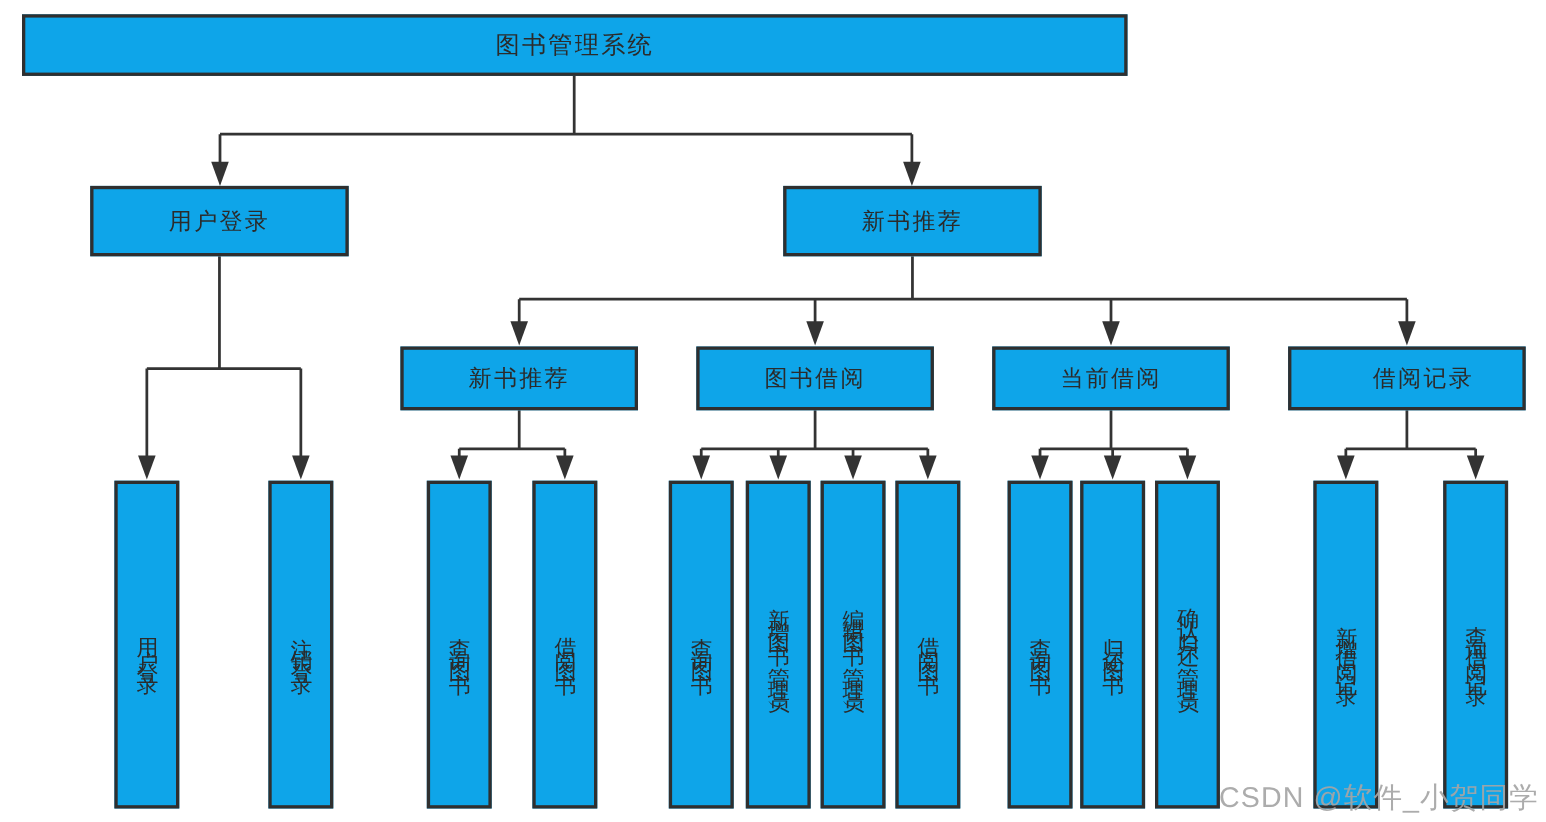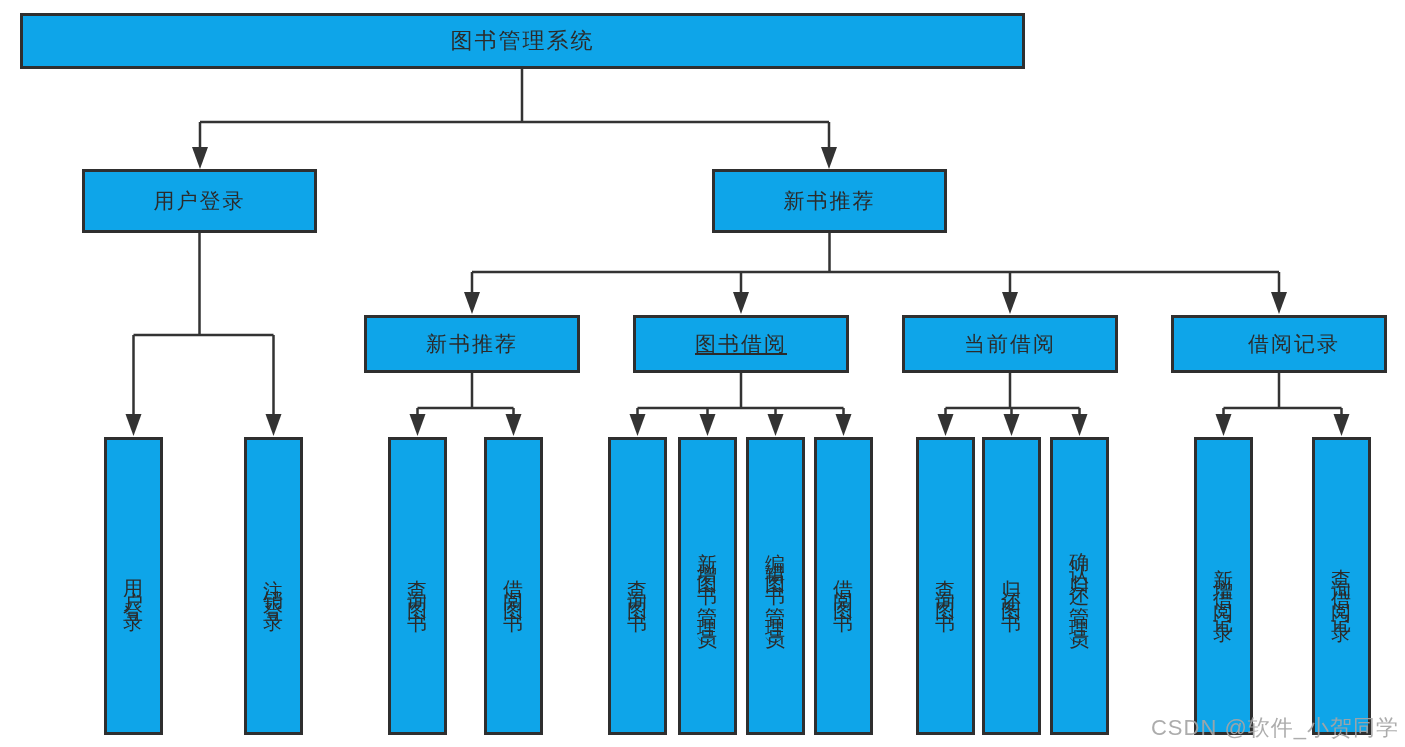--- a/index.html
+++ b/index.html
@@ -22,21 +22,21 @@
     justify-content: center;
     z-index: 2;
     color: #2b2b2b;
   }
   .hnode { font-size: 21px; letter-spacing: 2px; white-space: nowrap; }
   .root  { left: 20px;  top: 13px;  width: 1005px; height: 56px; font-size: 22px; }
   .l2a   { left: 82px;  top: 169px; width: 235px;  height: 64px; }
   .l2b   { left: 712px; top: 169px; width: 235px;  height: 64px; }
   .l3    { top: 315px; width: 216px; height: 58px; }
   .l3a   { left: 364px; }
-  .l3b   { left: 633px; text-decoration: underline; }
+  .l3b   { left: 633px; }
   .l3c   { left: 902px; text-align: right; }
   .l3d   { left: 1171px; padding-left: 30px; }
   .vnode { top: 437px; width: 59px; height: 298px; }
   .vtext {
     writing-mode: vertical-lr;
     text-orientation: mixed;
     font-size: 20px;
     letter-spacing: 11px;
     line-height: 1.1;
     white-space: nowrap;
@@ -46,21 +46,21 @@
   .v5  { left: 608px; }  .v6  { left: 678px; }
   .v7  { left: 746px; }  .v8  { left: 814px; }
   .v9  { left: 916px; }  .v10 { left: 982px; }
   .v11 { left: 1050px; }
   .v12 { left: 1194px; } .v13 { left: 1312px; }
   .watermark {
     position: absolute;
     right: 6px;
     bottom: 4px;
     z-index: 3;
-    font-size: 22px;
+    font-size: 26px;
     color: rgba(165,165,165,0.92);
     letter-spacing: 1px;
     white-space: nowrap;
   }
 </style>
 </head>
 <body>
 
 <div class="canvas">
 

